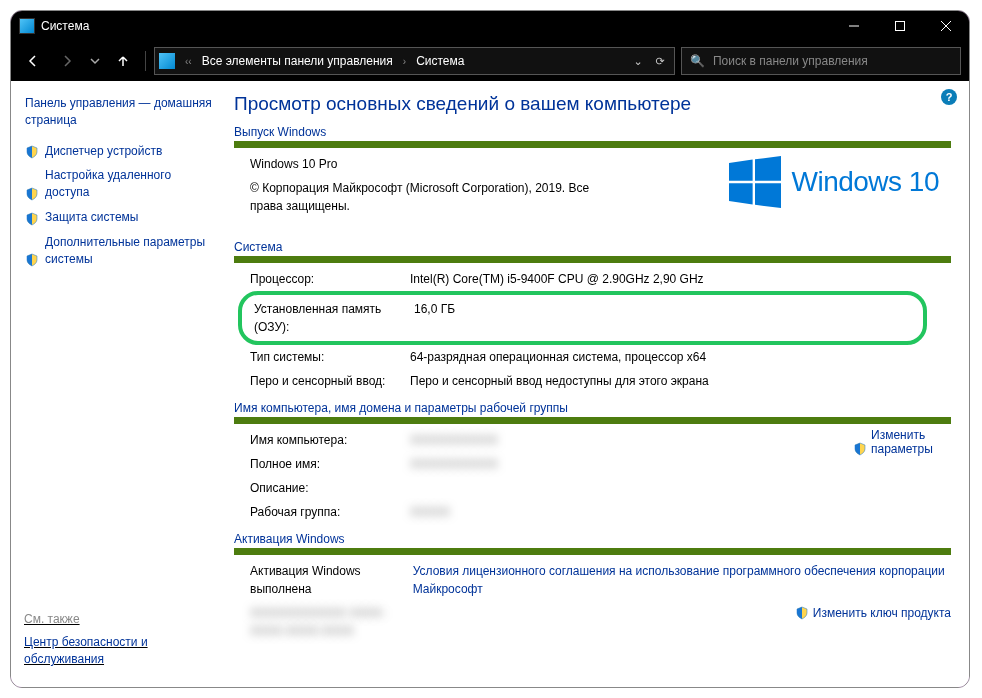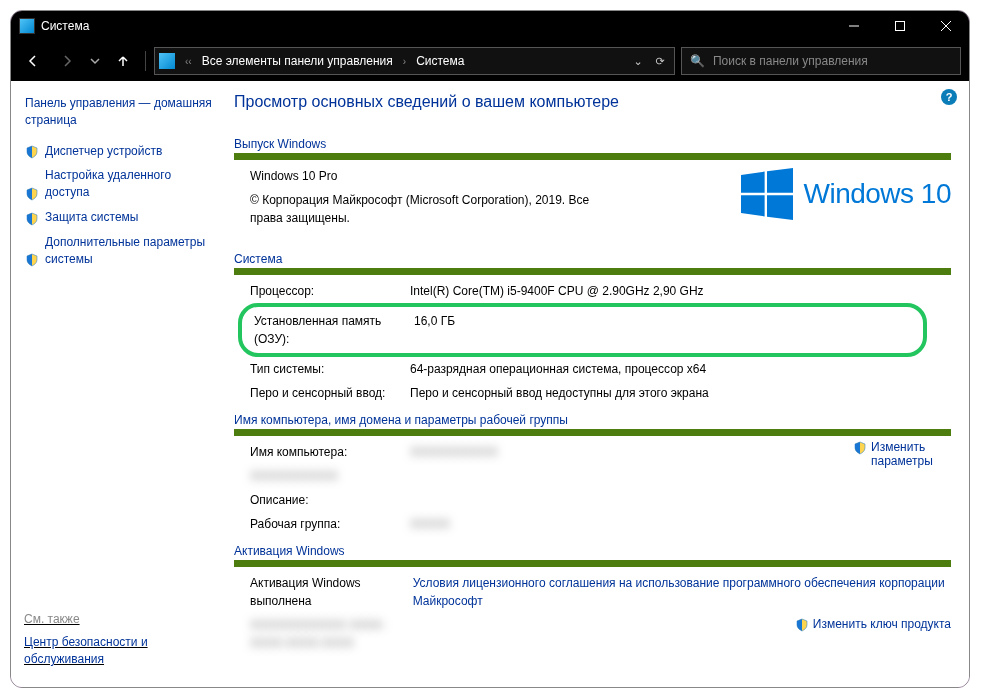--- a/index.html
+++ b/index.html
@@ -24,32 +24,32 @@
 .sidebar { width: 215px; padding: 14px 14px; font-size: 12px; }
 .sidebar-home { color: #003399; margin-bottom: 14px; line-height: 1.4; cursor: pointer; }
 .side-link { display: flex; align-items: flex-end; gap: 6px; color: #003399; margin-bottom: 8px; cursor: pointer; line-height: 1.4; }
 .shield { width: 14px; height: 14px; flex-shrink: 0; margin-top: 1px; }
 .shield svg { width: 14px; height: 14px; }
 .sidebar-footer { position: absolute; bottom: 30px; left: 24px; width: 200px; font-size: 12px; text-decoration: underline; }
 .sidebar-footer .muted { color: #888; margin-bottom: 8px; }
 .sidebar-footer .foot-link { color: #003399; line-height: 1.4; cursor: pointer; }
 .main { flex: 1; padding: 12px 18px 12px 8px; font-size: 12px; color: #000; position: relative; overflow: hidden; }
 .help-icon { position: absolute; top: 8px; right: 12px; width: 16px; height: 16px; border-radius: 50%; background: #0a7db8; color: #fff; font-size: 11px; font-weight: bold; display: flex; align-items: center; justify-content: center; cursor: pointer; }
-.page-title { color: #003399; font-size: 16px; font-weight: 400; margin-bottom: 26px; }
+.page-title { color: #003399; font-size: 19px; font-weight: 400; margin-bottom: 10px; }
 .section-title { color: #003399; font-size: 12px; margin: 8px 0 4px 0; padding-bottom: 2px; border-bottom: 7px solid #4d7c0f; }
 .info-row { display: flex; padding: 3px 0 3px 16px; line-height: 1.5; }
 .info-label { width: 160px; flex-shrink: 0; }
 .info-value { flex: 1; }
-.win-logo-area { float: right; margin: 4px 0 16px 16px; display: flex; align-items: center; gap: 10px; }
+.win-logo-area { float: right; margin: 4px 12px 16px 16px; display: flex; align-items: center; gap: 10px; }
 .win-logo-mark { width: 52px; height: 52px; }
 .win-logo-text { font-size: 28px; font-weight: 300; color: #0078d7; letter-spacing: -0.5px; }
 .highlight-box { border: 4px solid #22c55e; border-radius: 20px; padding: 2px 12px; margin-left: 4px; margin-right: 24px; }
 .highlight-box .info-row { padding-left: 0; }
 .blur { color: transparent; text-shadow: 0 0 8px rgba(0,0,0,0.5); user-select: none; }
-.right-action { float: right; display: flex; align-items: flex-start; gap: 4px; color: #003399; cursor: pointer; }
+.right-action { float: right; display: flex; align-items: flex-end; gap: 4px; color: #003399; cursor: pointer; }
 .link { color: #003399; cursor: pointer; }
 .left-block { max-width: 380px; }
 </style>
 </head>
 <body>
 
 <div class="window">
   <div class="titlebar">
     <div class="titlebar-icon"></div>
     <div class="titlebar-title">Система</div>
@@ -199,20 +199,21 @@
               <path d="M7 1 L12 3 L12 7 C12 10 9 12 7 13 C5 12 2 10 2 7 L2 3 Z" fill="#ffd54f" stroke="#1976d2" stroke-width="0.5"></path>
               <path d="M7 1 L7 13 C5 12 2 10 2 7 L2 3 Z" fill="#1976d2"></path>
             </svg></span>
         <span style="max-width:80px;display:inline-block">Изменить параметры</span>
       </div>
       <div class="info-row">
         <span class="info-label">Имя компьютера:</span>
         <span class="info-value blur">XXXXXXXXXXX</span>
       </div>
       <div class="info-row">
+        <span class="info-label">Полное имя:</span>
         <span class="info-value blur">XXXXXXXXXXX</span>
       </div>
       <div class="info-row">
         <span class="info-label">Описание:</span>
         <span class="info-value"></span>
       </div>
       <div class="info-row">
         <span class="info-label">Рабочая группа:</span>
         <span class="info-value blur">XXXXX</span>
       </div>

